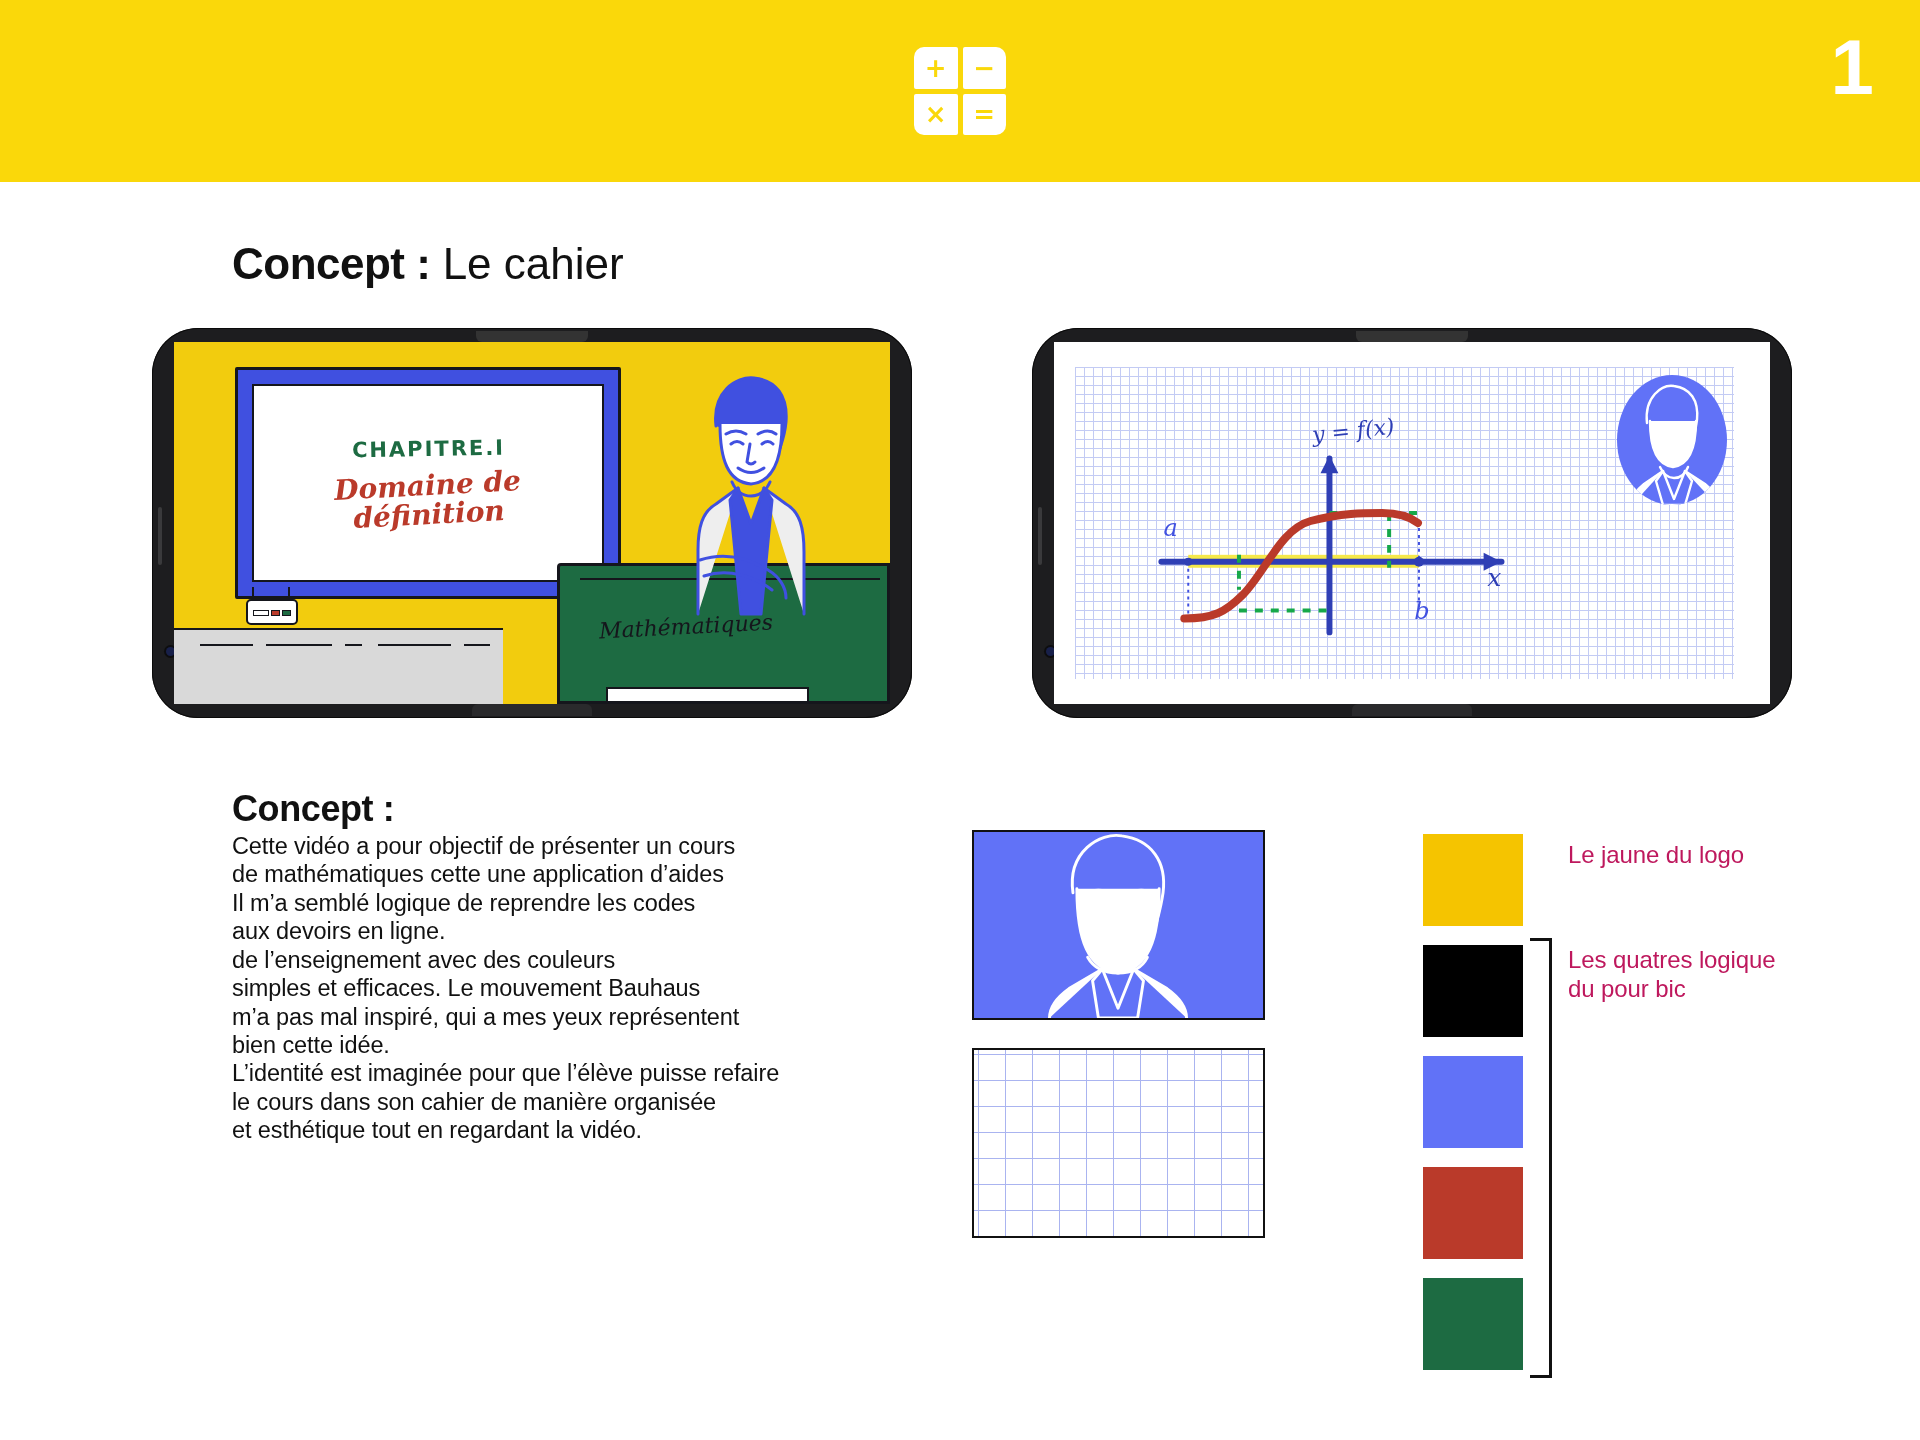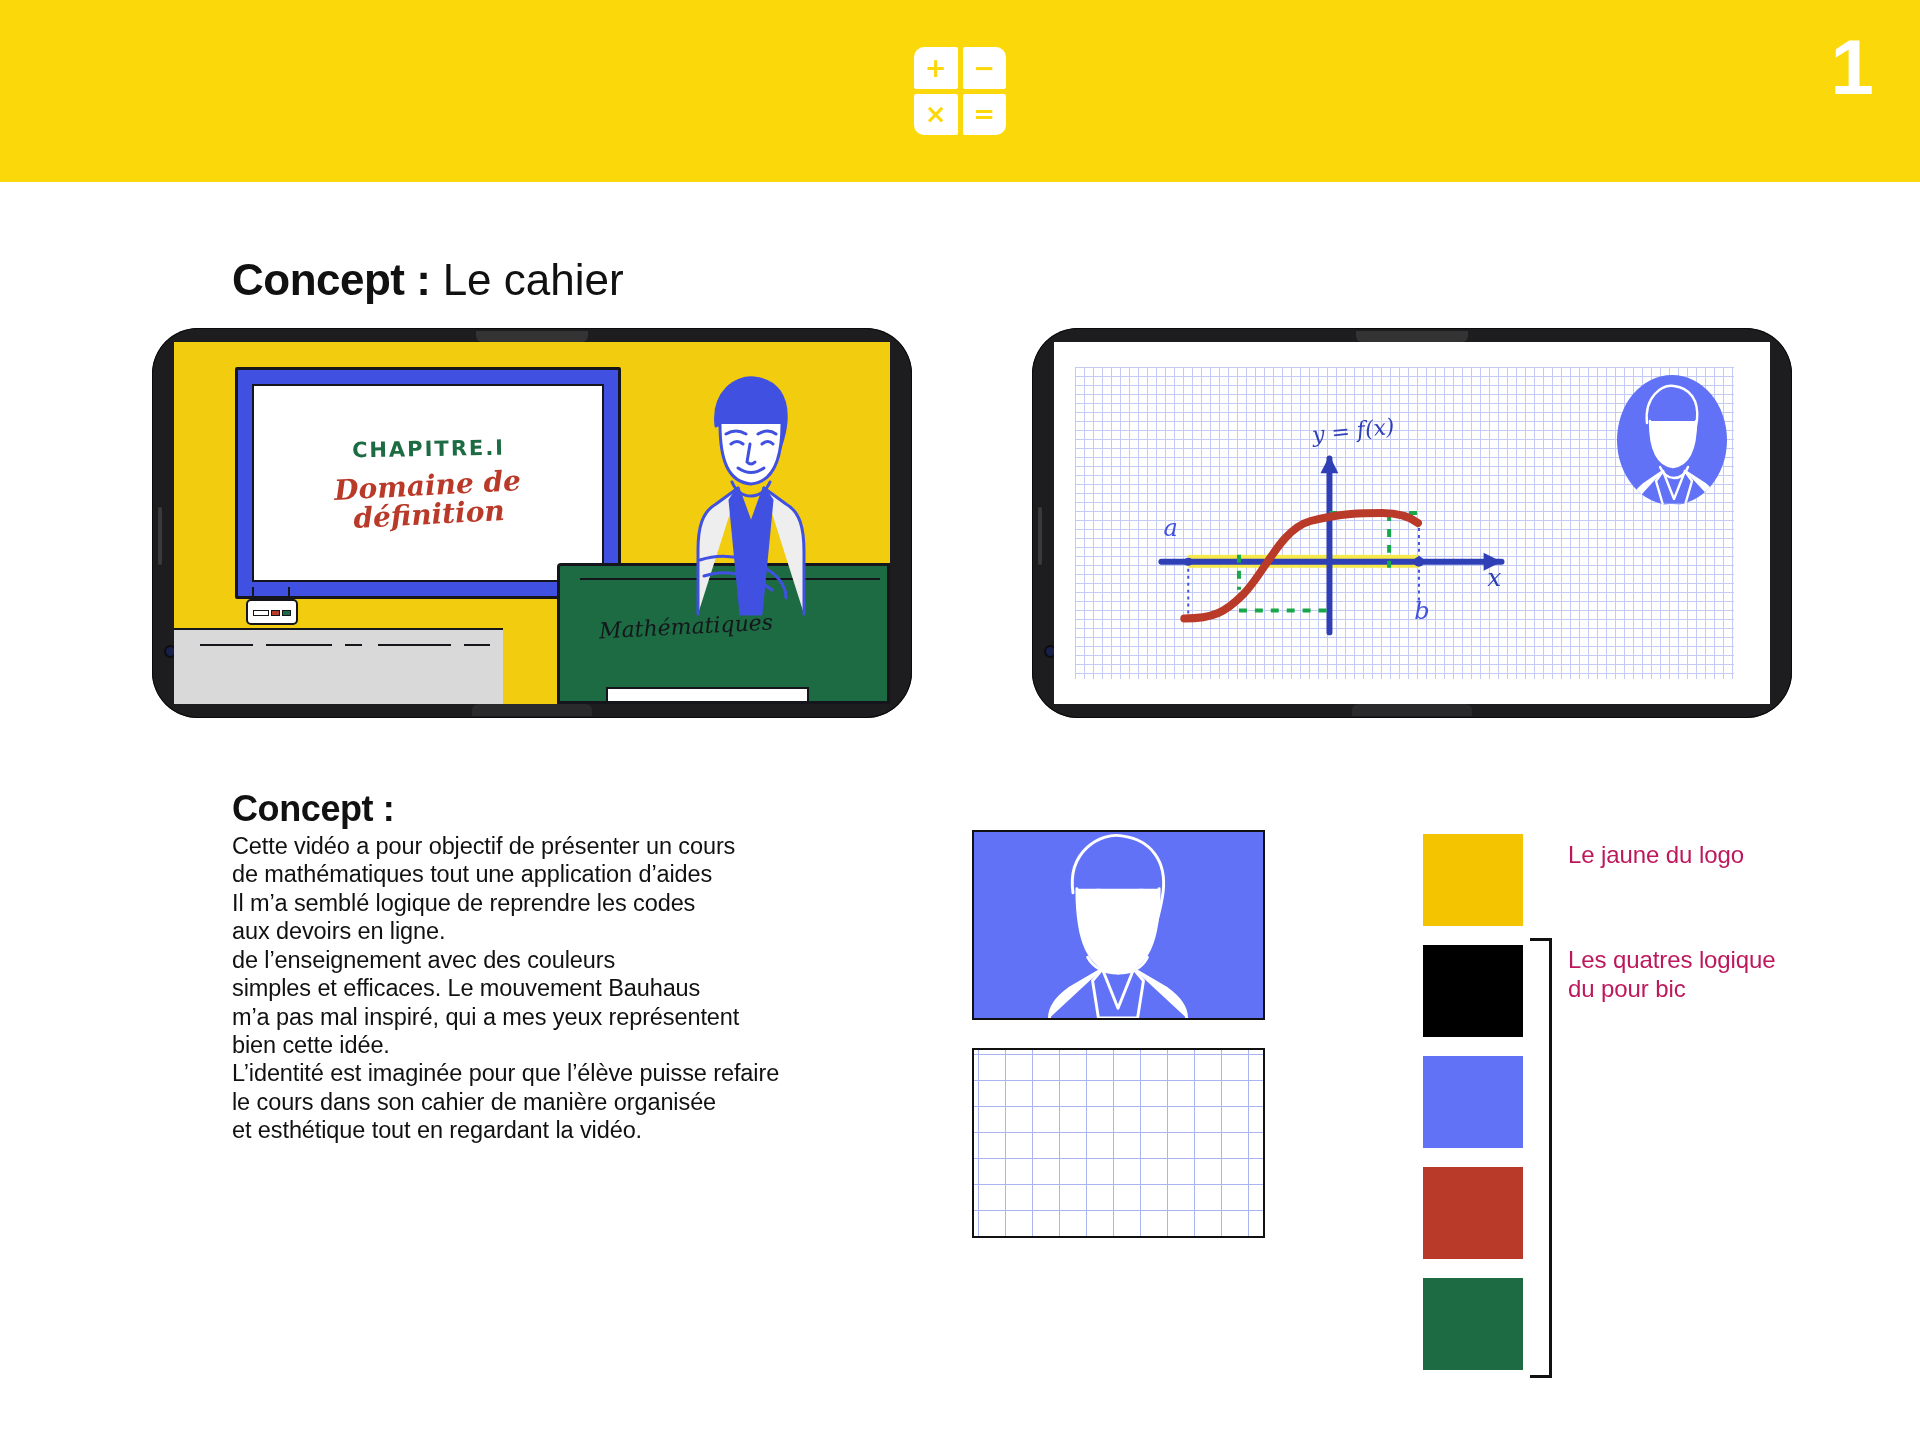--- a/index.html
+++ b/index.html
@@ -29,21 +29,21 @@
 
   .page-num{
     position:absolute; right:48px; top:28px;
     font-size:78px; font-weight:bold; color:#ffffff; line-height:1;
     font-family:"Liberation Sans", sans-serif; letter-spacing:-2px;
   }
 
   
   .page-title{
     position:absolute; left:232px; top:240px;
-    font-size:44px; line-height:1.1; white-space:nowrap;margin-top:16px;
+    font-size:44px; line-height:1.1; white-space:nowrap;
   }
   .page-title .b{ font-weight:bold; letter-spacing:-0.5px; }
   .page-title .n{ font-weight:400; letter-spacing:0px; }
 
   
   .phone{
     position:absolute;
     background:#1d1d1f;
     border-radius:46px;
     padding:14px 22px;
@@ -324,21 +324,21 @@
         </svg>
       </div>
     </div>
   </div>
 </div>
 
 <div class="concept-block">
   <div class="concept-head">Concept :</div>
   <div class="concept-body">
     <p>Cette vidéo a pour objectif de présenter un cours</p>
-    <p>de mathématiques tout une application d’aides</p>
+    <p>de mathématiques cette une application d’aides</p>
     <p>Il m’a semblé logique de reprendre les codes</p>
     <p>aux devoirs en ligne.</p>
     <p>de l’enseignement avec des couleurs</p>
     <p>simples et efficaces. Le mouvement Bauhaus</p>
     <p>m’a pas mal inspiré, qui a mes yeux représentent</p>
     <p>bien cette idée.</p>
     <p>L’identité est imaginée pour que l’élève puisse refaire</p>
     <p>le cours dans son cahier de manière organisée</p>
     <p>et esthétique tout en regardant la vidéo.</p>
   </div>

